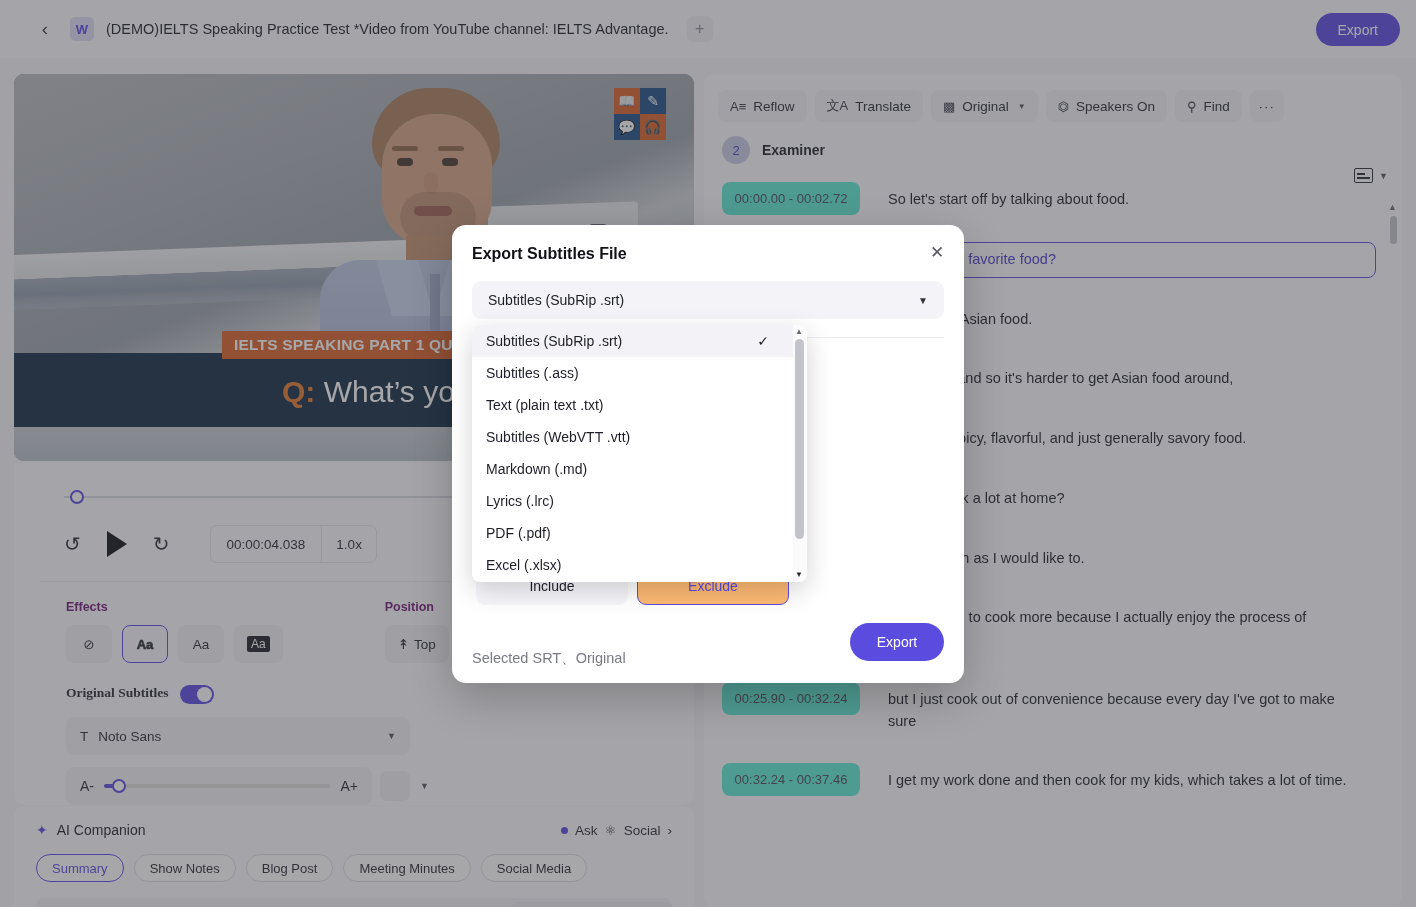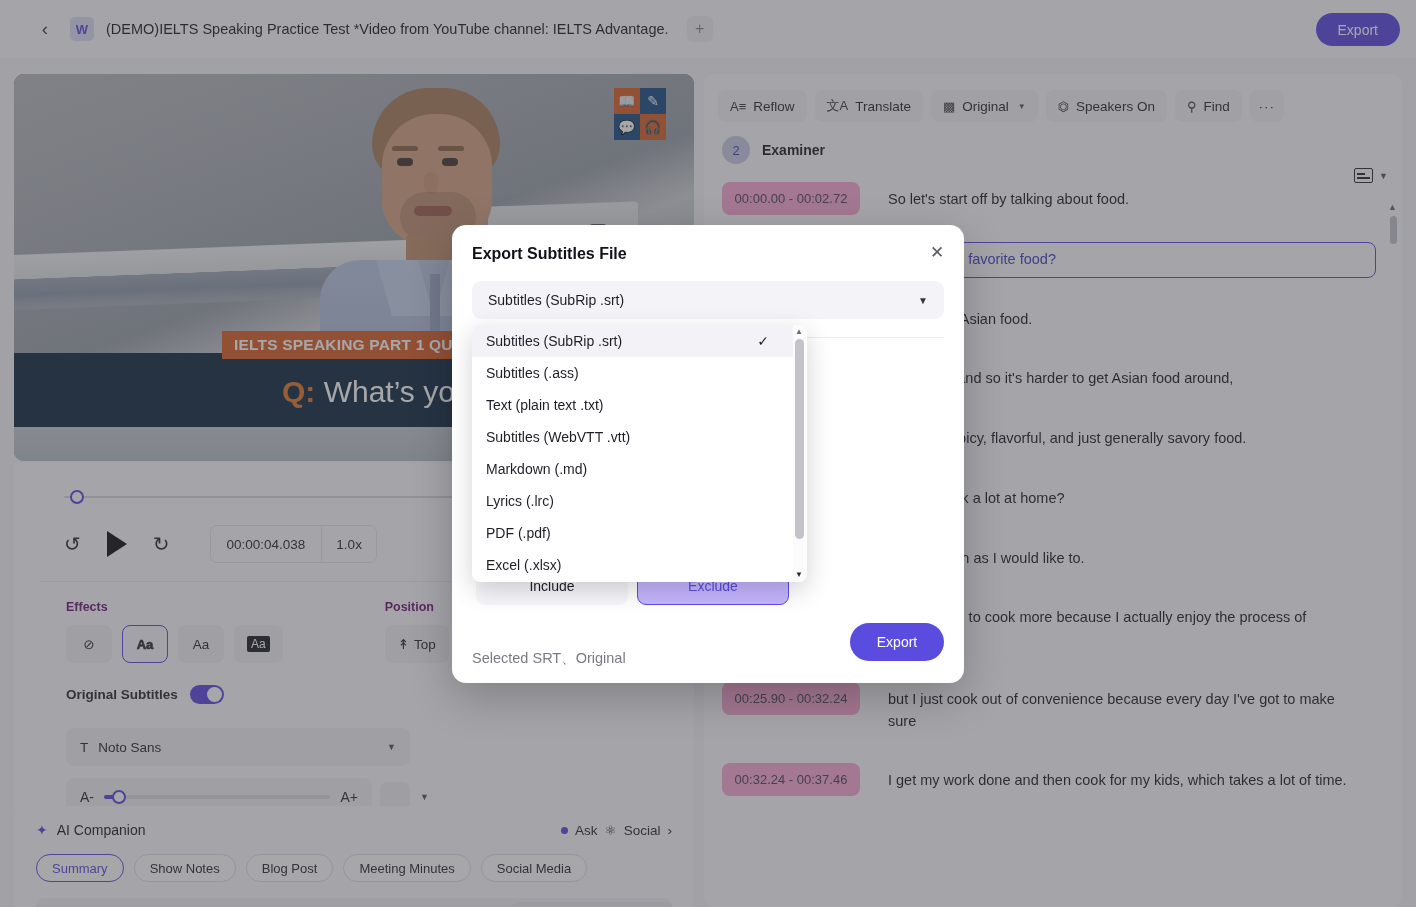--- a/index.html
+++ b/index.html
@@ -180,21 +180,21 @@
     border: 1.5px solid transparent;
   }
   .chip.sel { border-color: #5b4ce0; background: #f6f6fb; }
   .chip .aa-out { font-weight: bold; font-size: 13px; color:#2b2b33;
     -webkit-text-stroke: 0.6px #2b2b33; }
   .chip .aa-inv { background:#20202a; color:#fff; padding: 1px 4px; border-radius:2px; font-size:12px;}
   .pos-col { margin-left: 102px; }
 
   
   .subs-sec { padding: 22px 26px 0 26px; }
-  .subs-head { display: flex; align-items: center; gap: 12px; margin-bottom: 24px; }
+  .subs-head { display: flex; align-items: flex-start; gap: 12px; margin-bottom: 13px; font-family: Liberation Serif, serif; }
   .subs-head-label { font-size: 13.5px; font-weight: bold; color: #2b2b33; }
   .toggle {
     width: 34px; height: 19px; border-radius: 10px; background: #5b4ce0;
     position: relative; cursor: pointer;
   }
   .toggle::after {
     content:""; position:absolute; right:2px; top:2px; width:15px; height:15px;
     border-radius:50%; background:#fff;
   }
   .font-select {
@@ -270,21 +270,21 @@
   .speaker-av {
     width: 28px; height: 28px; border-radius: 50%; background: #c8cbe4;
     display: flex; align-items: center; justify-content: center;
     font-size: 13px; color: #4a44b8;
   }
   .speaker-name { font-size: 14px; font-weight: bold; color: #1e1e28; }
 
   .tx-list { position: relative; padding: 0 26px 0 18px; }
   .tx-row { display: flex; gap: 16px; padding: 12px 0; align-items: flex-start; }
   .tx-time {
-    flex: 0 0 138px; font-size: 13px; color: #4a4a55; background: #f9a8d4;
+    flex: 0 0 138px; font-size: 13px; color: #4a4a55; background: #5eead4;
     border-radius: 8px; padding: 9px 10px; text-align: center; white-space: nowrap;
   }
   .tx-text {
     flex: 1; font-size: 14.5px; color: #1e1e28; line-height: 1.5;
     padding: 7px 12px; border-radius: 8px;
   }
   .tx-row.active .tx-text { border: 1.5px solid #5b4ce0; color: #4b40c8; padding: 6px 11px; }
   .tx-row.active .tx-time { background: transparent; }
   .sb-arrow-up, .sb-arrow-dn {
     position: absolute; right: 5px; font-size: 9px; color: #6a6a75;
@@ -347,21 +347,21 @@
 
   .seg-row {
     position: absolute; left: 24px; top: 342px; width: 472px; display: flex; gap: 0;
   }
   .seg {
     width: 152px; height: 38px; border-radius: 9px;
     display: flex; align-items: center; justify-content: center;
     font-size: 14px; color: #1e1e28; cursor: pointer; background: #f7f7fb;
     border: 1.5px solid transparent;
   }
-  .seg.on { border-color: #5b4ce0; color: #5b4ce0; background: #c4b5fd; margin-left: 9px; }
+  .seg.on { border-color: #5b4ce0; color: #5b4ce0; background: #fdba74; margin-left: 9px; }
 
   .sel-note {
     position: absolute; left: 20px; top: 424px; font-size: 14.5px; color: #7a7a86;
   }
   .modal-export {
     position: absolute; right: 20px; top: 398px; width: 94px; height: 38px;
     border-radius: 19px; background: #5b4ce0; color: #fff; border: none;
     font-size: 14px; font-family: inherit; cursor: pointer;
   }
 </style>

